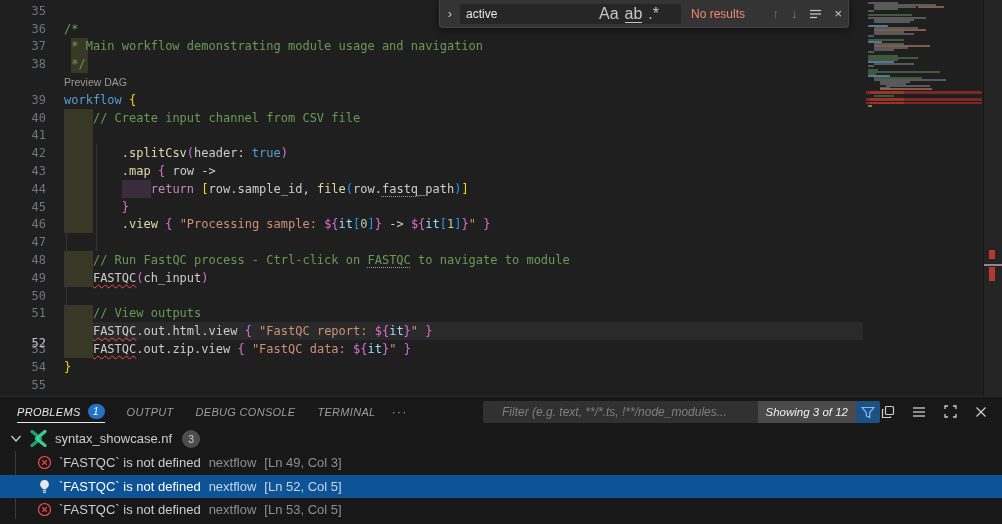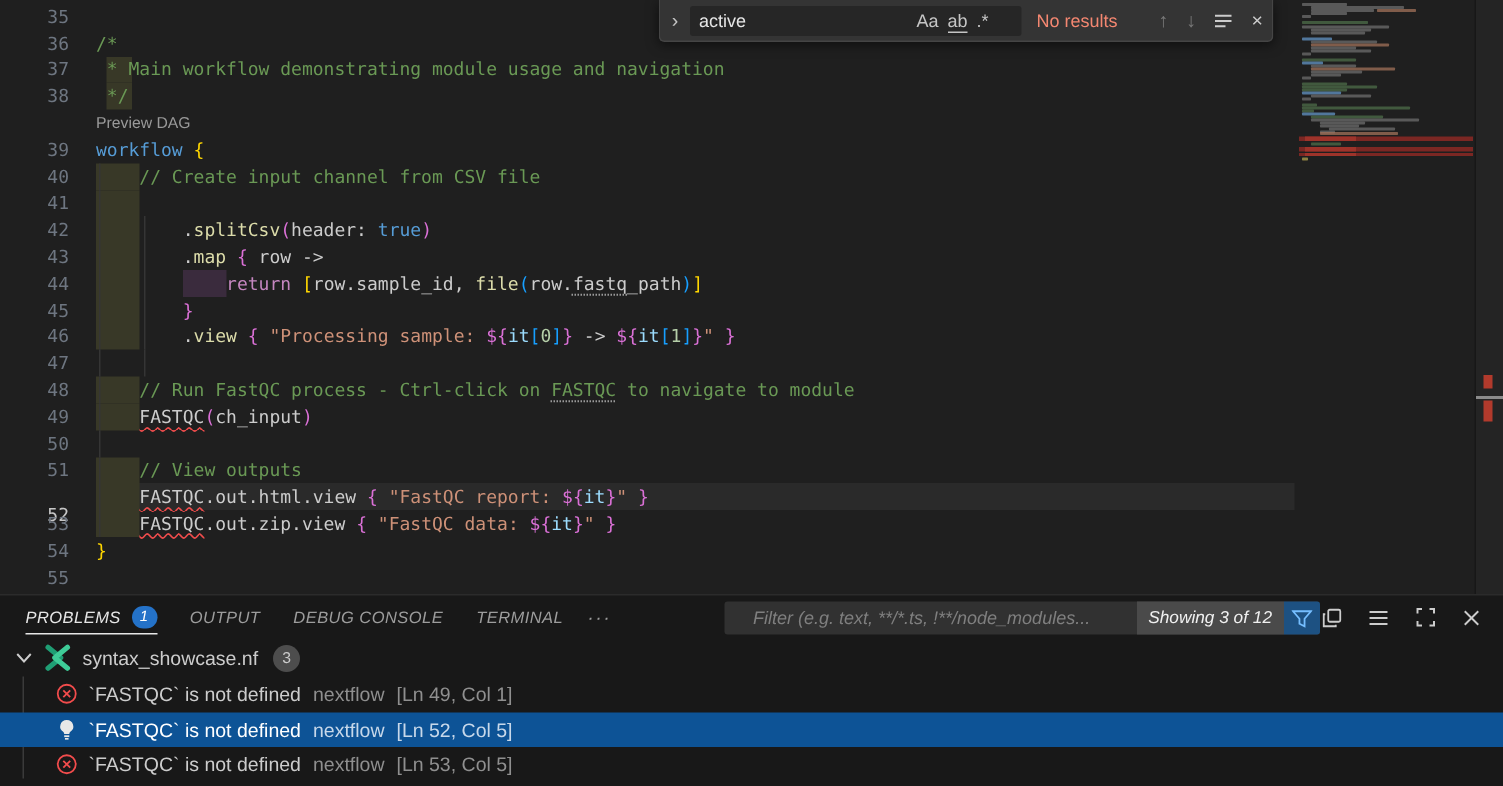--- a/index.html
+++ b/index.html
@@ -33,21 +33,21 @@
   .u-dt{ text-decoration:underline; text-decoration-style:dotted; text-decoration-color:#9a9a9a;
          text-underline-offset:3px;}
   
   .find{ position:absolute; top:0; left:439px; width:410px; height:28px; background:#343434;
          border:1px solid #454545; border-top:none; border-radius:0 0 4px 4px;
          box-shadow:0 2px 8px rgba(0,0,0,.5); display:flex; align-items:center; z-index:10; padding:0 6px 0 2px;}
   .find-chevron{ width:16px; color:#c5c5c5; font-size:13px; text-align:center; cursor:pointer; }
   .find-input{ display:flex; align-items:center; width:221px; height:20px; background:#262626;
          border-radius:2px; margin-left:2px; padding:0 22px 0 6px; }
   .find-value{ flex:1; color:#e6e6e6; font-size:12px; font-family:"Liberation Sans",sans-serif; }
-  .find-opt{ color:#c5c5c5; font-size:12px; margin-left:6px; line-height:1; }
+  .find-opt{ color:#c5c5c5; font-size:16px; margin-left:6px; line-height:1; }
   .find-opt.ww span{ border-bottom:1px solid #c5c5c5; }
   .find-status{ color:#f48771; font-size:12px; margin-left:10px; white-space:nowrap; }
   .find-actions{ display:flex; align-items:center; margin-left:auto; gap:12px; }
   .fa-ic{ color:#cccccc; font-size:13px; }
   .dim{ opacity:.45; }
   
   .minimap{ position:absolute; left:866px; top:0; width:116px; height:396px; }
   .mm-row{ position:absolute; height:1.5px; border-radius:0.5px; }
   .mm-bar{ position:absolute; left:0; width:116px; height:2.8px; background:#7b2723; }
   .mm-bar i{ position:absolute; left:4px; top:0; bottom:0; width:34px; background:#9e332a; }
@@ -401,21 +401,21 @@
               <svg width="15" height="15" viewBox="0 0 15 15">
                 <circle cx="7.5" cy="7.5" r="6" fill="none" stroke="#f14c4c" stroke-width="1.2"></circle>
                 <g stroke="#f14c4c" stroke-width="1.2">
                   <line x1="5.2" y1="5.2" x2="9.8" y2="9.8"></line>
                   <line x1="9.8" y1="5.2" x2="5.2" y2="9.8"></line>
                 </g>
               </svg>
             </span>
             <span class="ptext">`FASTQC` is not defined</span>
             <span class="pmeta">nextflow</span>
-            <span class="pmeta">[Ln 49, Col 1]</span>
+            <span class="pmeta">[Ln 49, Col 3]</span>
           </div>
           <div class="trow item selected">
             <span class="picon">
               <svg width="13" height="15" viewBox="0 0 13 15">
                 <path d="M6.5 1 a4.3 4.3 0 0 1 2.4 7.9 c-.5.4-.7.9-.7 1.4 H4.8 c0-.5-.2-1-.7-1.4 A4.3 4.3 0 0 1 6.5 1 Z" fill="#e8e8e8"></path>
                 <rect x="4.8" y="11.2" width="3.4" height="1.2" fill="#e8e8e8"></rect>
                 <rect x="5.3" y="13" width="2.4" height="1.1" fill="#e8e8e8"></rect>
               </svg>
             </span>
             <span class="ptext">`FASTQC` is not defined</span>

